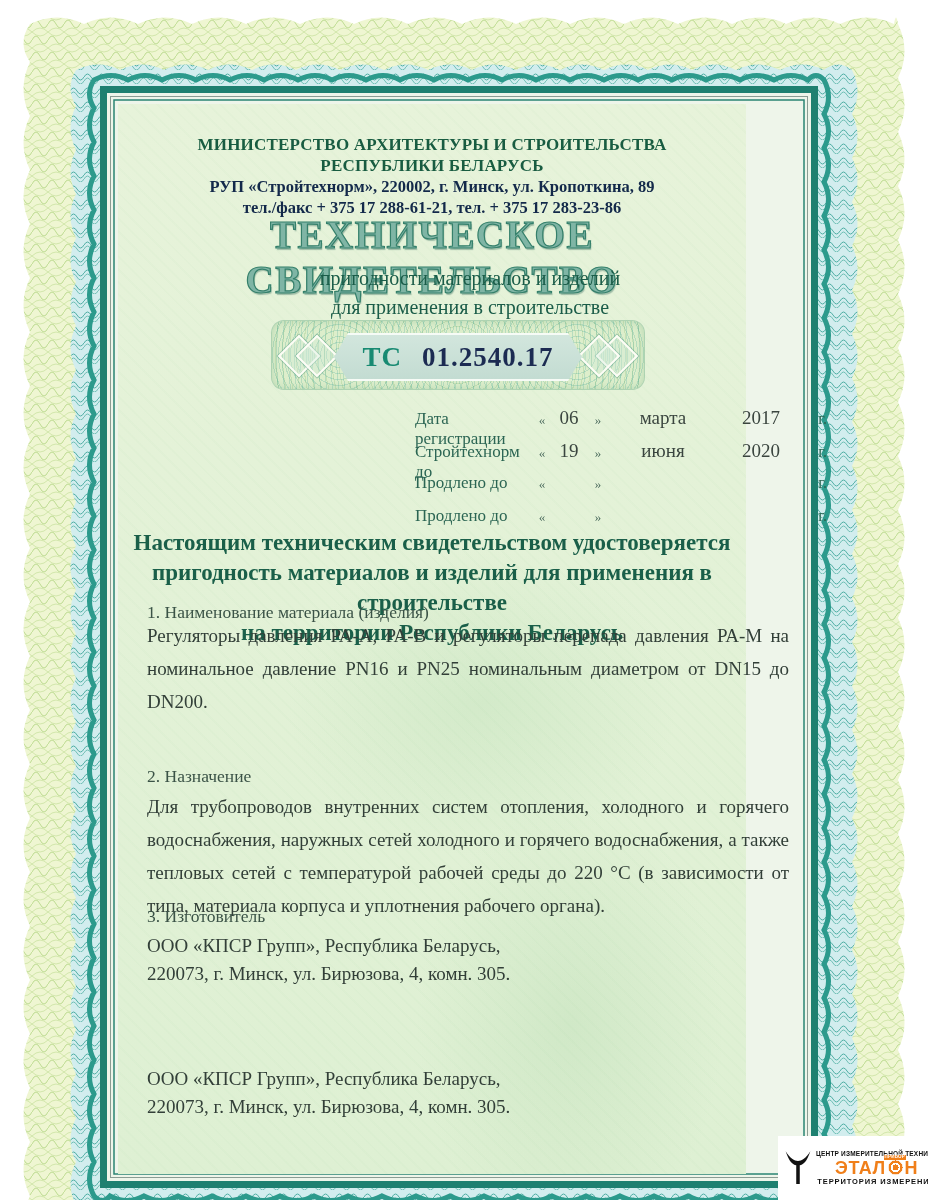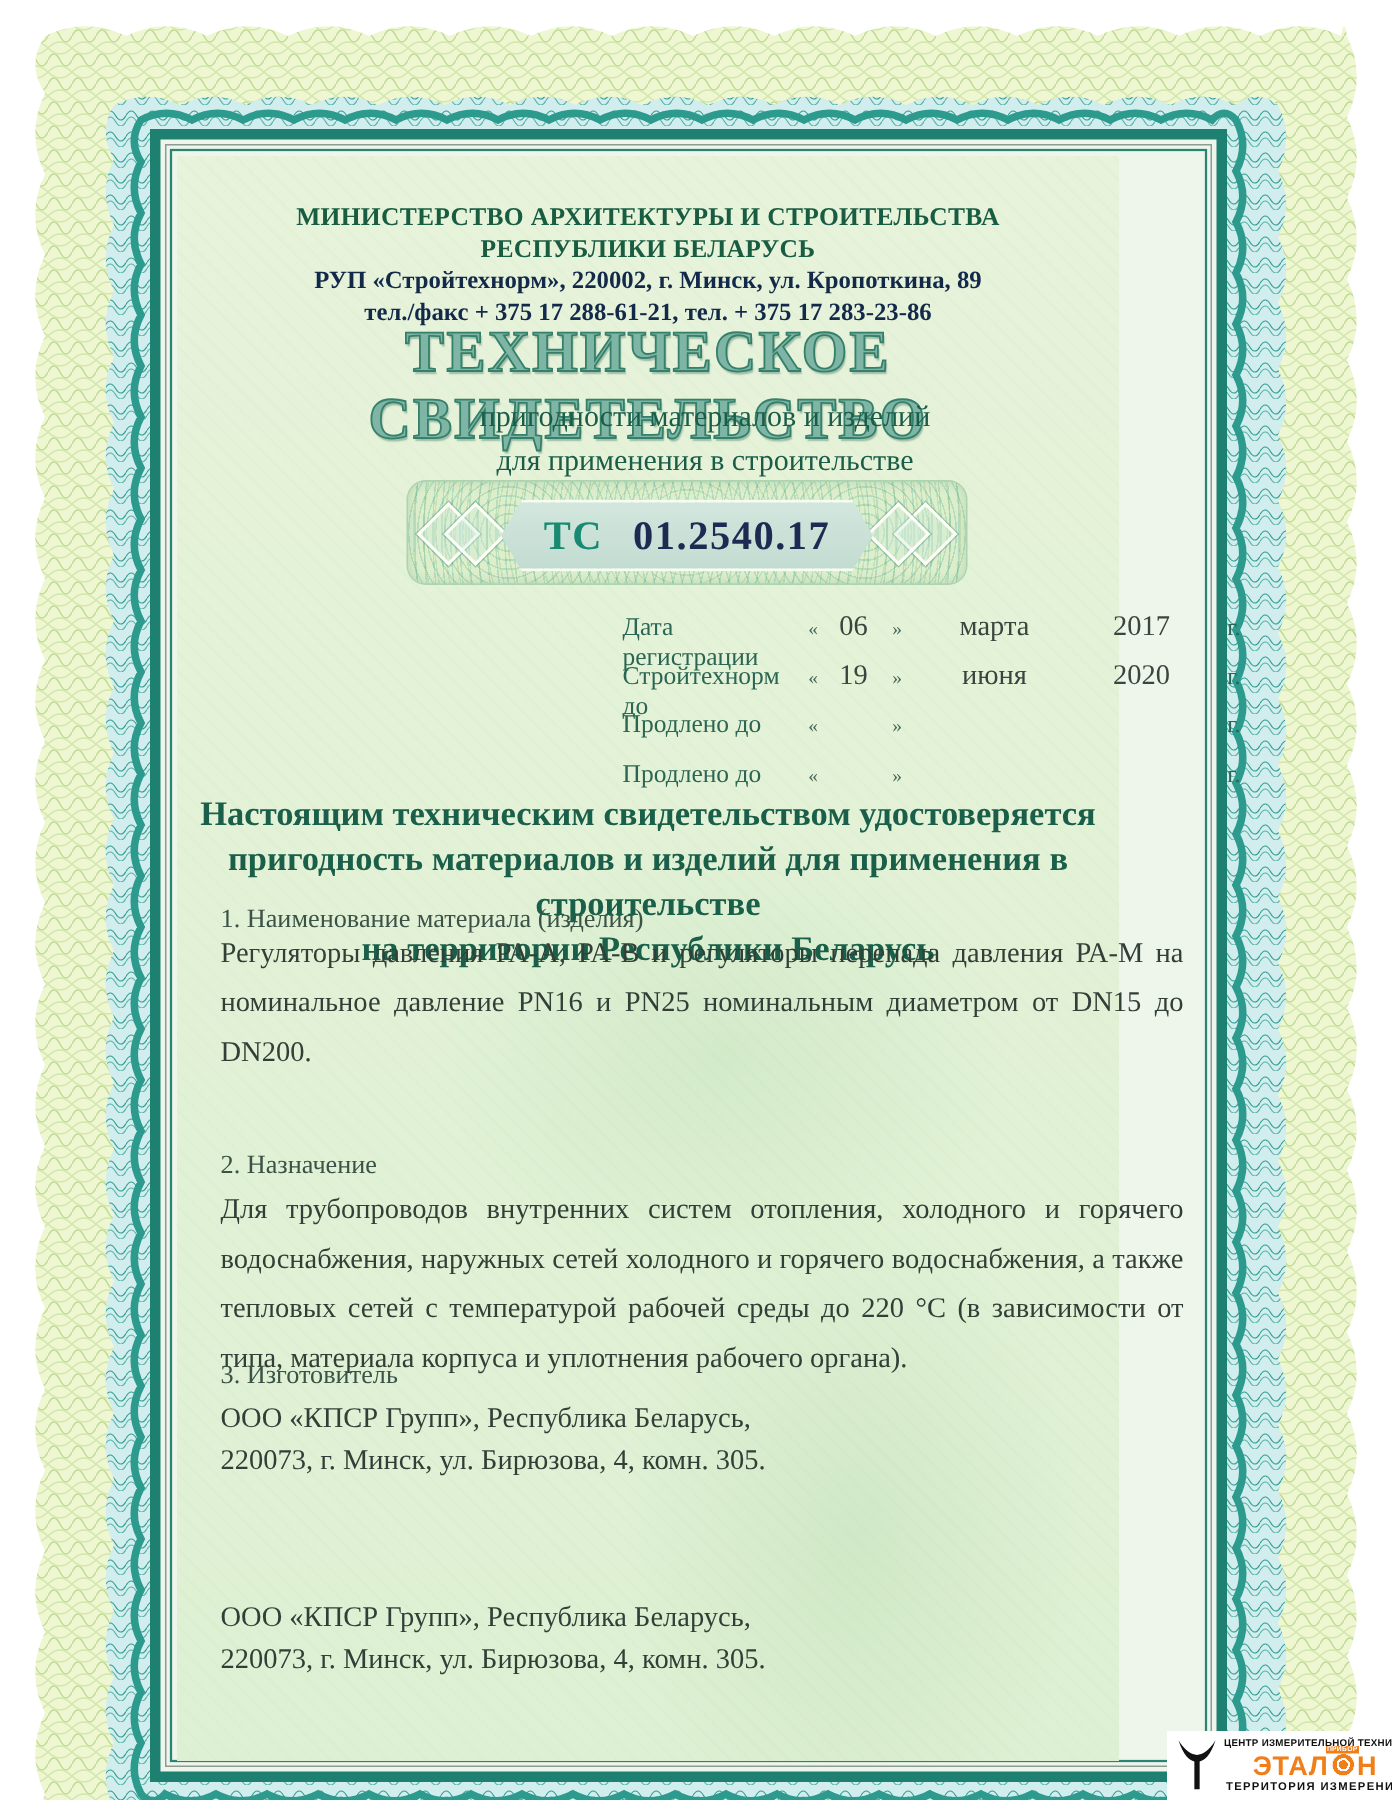--- a/index.html
+++ b/index.html
@@ -65,21 +65,21 @@
   
   .sec-head{left:29px;width:642px;font-size:17.5px;color:#3b5347;}
   .sec-body{left:29px;width:642px;font-size:19px;color:#323f38;text-align:justify;line-height:33px;}
   .sec-lines{left:29px;width:642px;font-size:19px;color:#323f38;line-height:28px;}
   .s1h{top:498px;} .s1b{top:515px;}
   .s2h{top:662px;} .s2b{top:686px;}
   .s3h{top:802px;} .s3b{top:828px;}
   .s4h{top:935px;} .s4b{top:961px;}
 
   
-  .logo{position:absolute;right:0;bottom:0;width:150px;height:46px;background:#ffffff;
+  .logo{position:absolute;right:0;bottom:0;width:150px;height:64px;background:#ffffff;
      display:flex;align-items:center;gap:3px;padding:2px 3px 2px 5px;box-sizing:border-box;
      font-family:"Liberation Sans", sans-serif;}
   .trident{width:30px;height:40px;flex:0 0 auto;}
   .logo-right{display:flex;flex-direction:column;align-items:center;line-height:1;}
   .logo-top{font-size:6.5px;font-weight:bold;color:#111;letter-spacing:.2px;white-space:nowrap;}
   .brand-row{display:flex;align-items:center;gap:1px;margin:1px 0;}
   .brand{font-size:18px;font-weight:800;color:#f07f1a;letter-spacing:.5px;}
   .sun{position:relative;width:15px;height:15px;border-radius:50%;margin:0 1px;
      background:radial-gradient(circle at 50% 50%, #f07f1a 0 3px, #fff 3px 4.5px, #f07f1a 4.5px 7px, rgba(240,127,26,0.25) 7px);}
   .pribor{position:absolute;top:-5px;left:-4px;background:#f07f1a;color:#fff;

